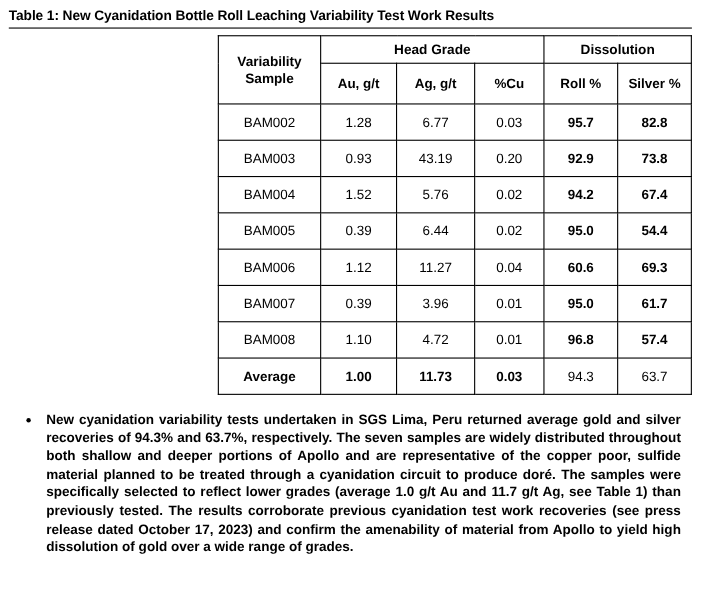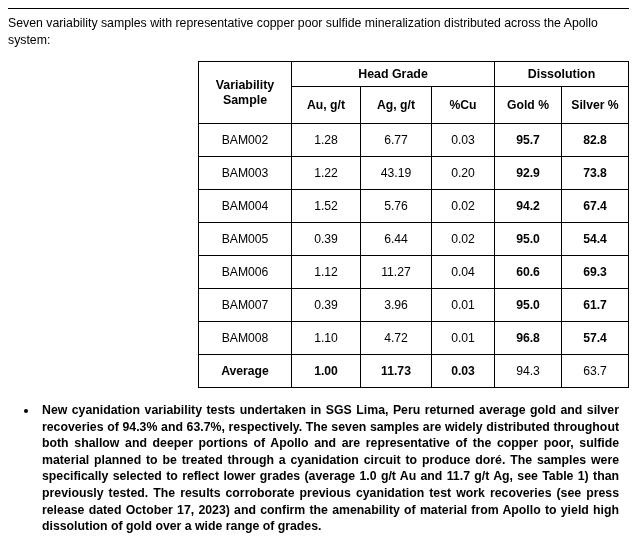--- a/index.html
+++ b/index.html
@@ -98,52 +98,52 @@
     text-align: justify;
     padding-left: 4px;
     font-weight: bold;
   }
 </style>
 </head>
 <body>
 
 <div class="page">
 
+  <div class="table-title">Table 1: New Cyanidation Bottle Roll Leaching Variability Test Work Results</div>
   <hr class="title-rule">
 
-  <p class="intro">Seven variability samples with representative copper poor sulfide mineralization distributed across the Apollo system:</p>
 
   <div class="table-wrap">
     <table class="results">
       <thead>
         <tr>
           <th class="hdr-varsample" rowspan="2">Variability Sample</th>
           <th class="hdr-group" colspan="3">Head Grade</th>
           <th class="hdr-group" colspan="2">Dissolution</th>
         </tr>
         <tr>
           <th class="hdr-sub col-au">Au, g/t</th>
           <th class="hdr-sub col-ag">Ag, g/t</th>
           <th class="hdr-sub col-cu">%Cu</th>
-          <th class="hdr-sub col-gold">Gold %</th>
+          <th class="hdr-sub col-gold">Roll %</th>
           <th class="hdr-sub col-silver">Silver %</th>
         </tr>
       </thead>
       <tbody>
         <tr>
           <td>BAM002</td>
           <td>1.28</td>
           <td>6.77</td>
           <td>0.03</td>
           <td class="b">95.7</td>
           <td class="b">82.8</td>
         </tr>
         <tr>
           <td>BAM003</td>
-          <td>1.22</td>
+          <td>0.93</td>
           <td>43.19</td>
           <td>0.20</td>
           <td class="b">92.9</td>
           <td class="b">73.8</td>
         </tr>
         <tr>
           <td>BAM004</td>
           <td>1.52</td>
           <td>5.76</td>
           <td>0.02</td>

